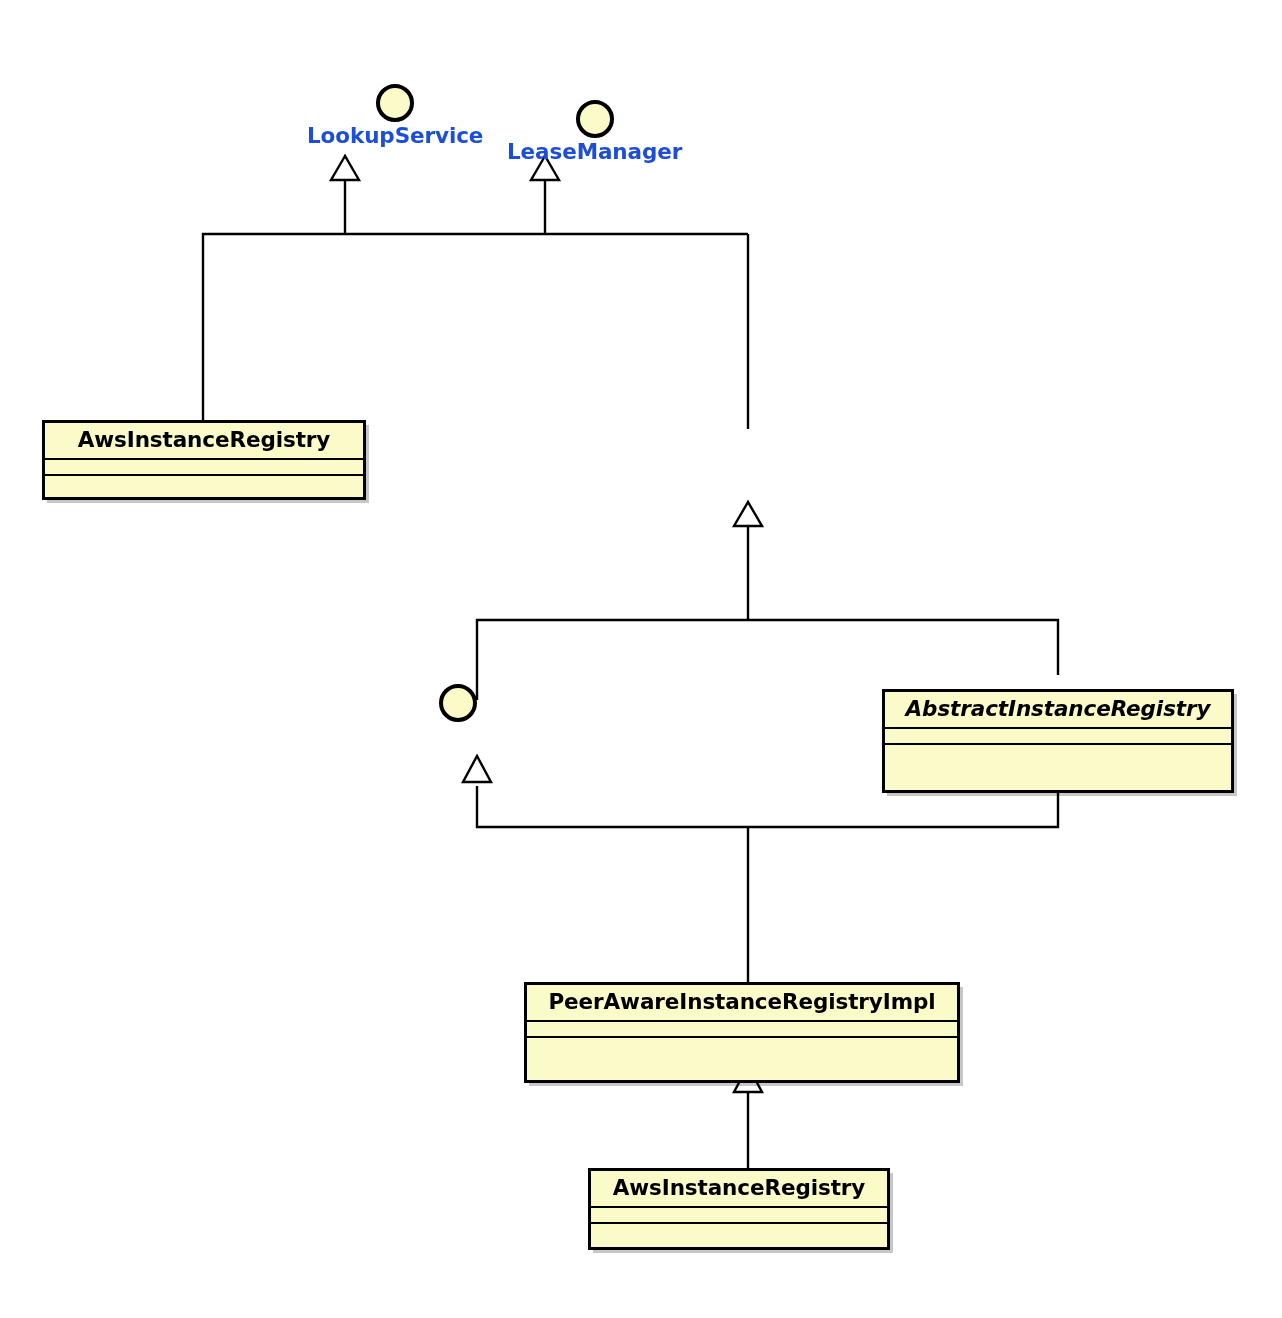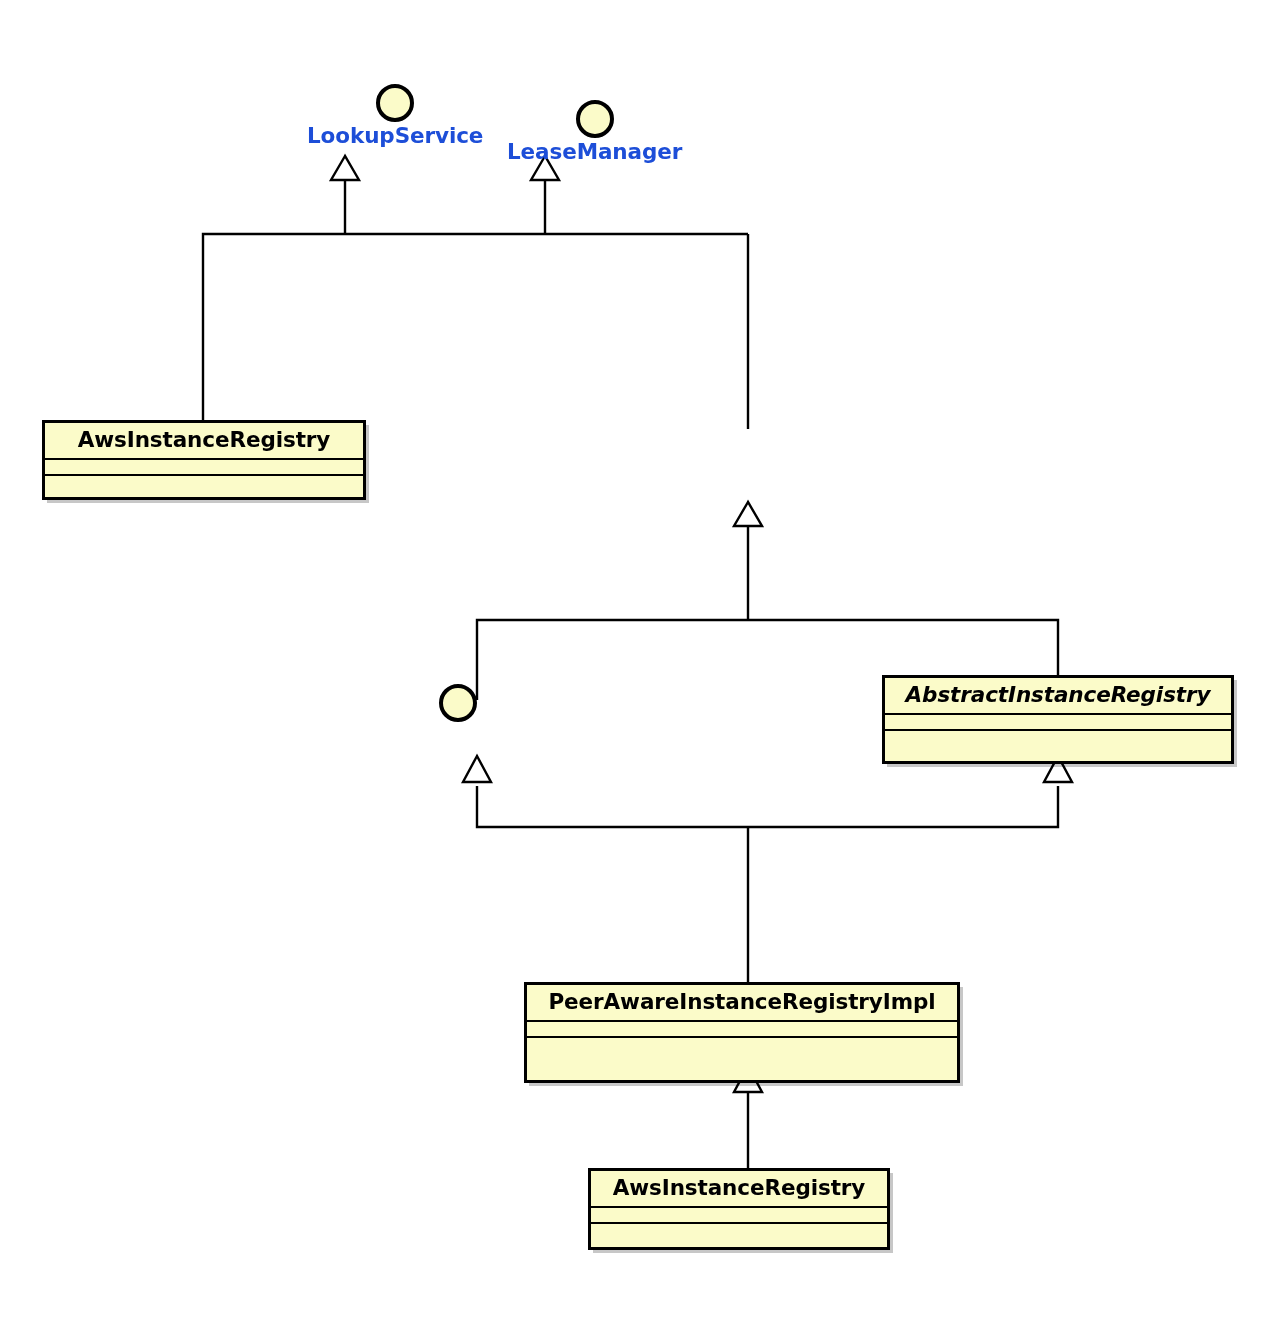--- a/index.html
+++ b/index.html
@@ -136,21 +136,21 @@
   <div class="iface" style="left:458px; top:684px; transform:translateX(-19px);">
     <div class="iface-circle"></div>
   </div>
 
   <div class="clsbox" style="left:42px; top:420px; width:324px; height:80px;">
     <div class="cls-title">AwsInstanceRegistry</div>
     <div class="cls-attrs"></div>
     <div class="cls-ops"></div>
   </div>
 
-  <div class="clsbox" style="left:882px; top:675px; width:352px; height:89px;">
+  <div class="clsbox" style="left:882px; top:689px; width:352px; height:104px;">
     <div class="cls-title abstract">AbstractInstanceRegistry</div>
     <div class="cls-attrs"></div>
     <div class="cls-ops"></div>
   </div>
 
   <div class="clsbox" style="left:524px; top:982px; width:436px; height:101px;">
     <div class="cls-title">PeerAwareInstanceRegistryImpl</div>
     <div class="cls-attrs"></div>
     <div class="cls-ops"></div>
   </div>

